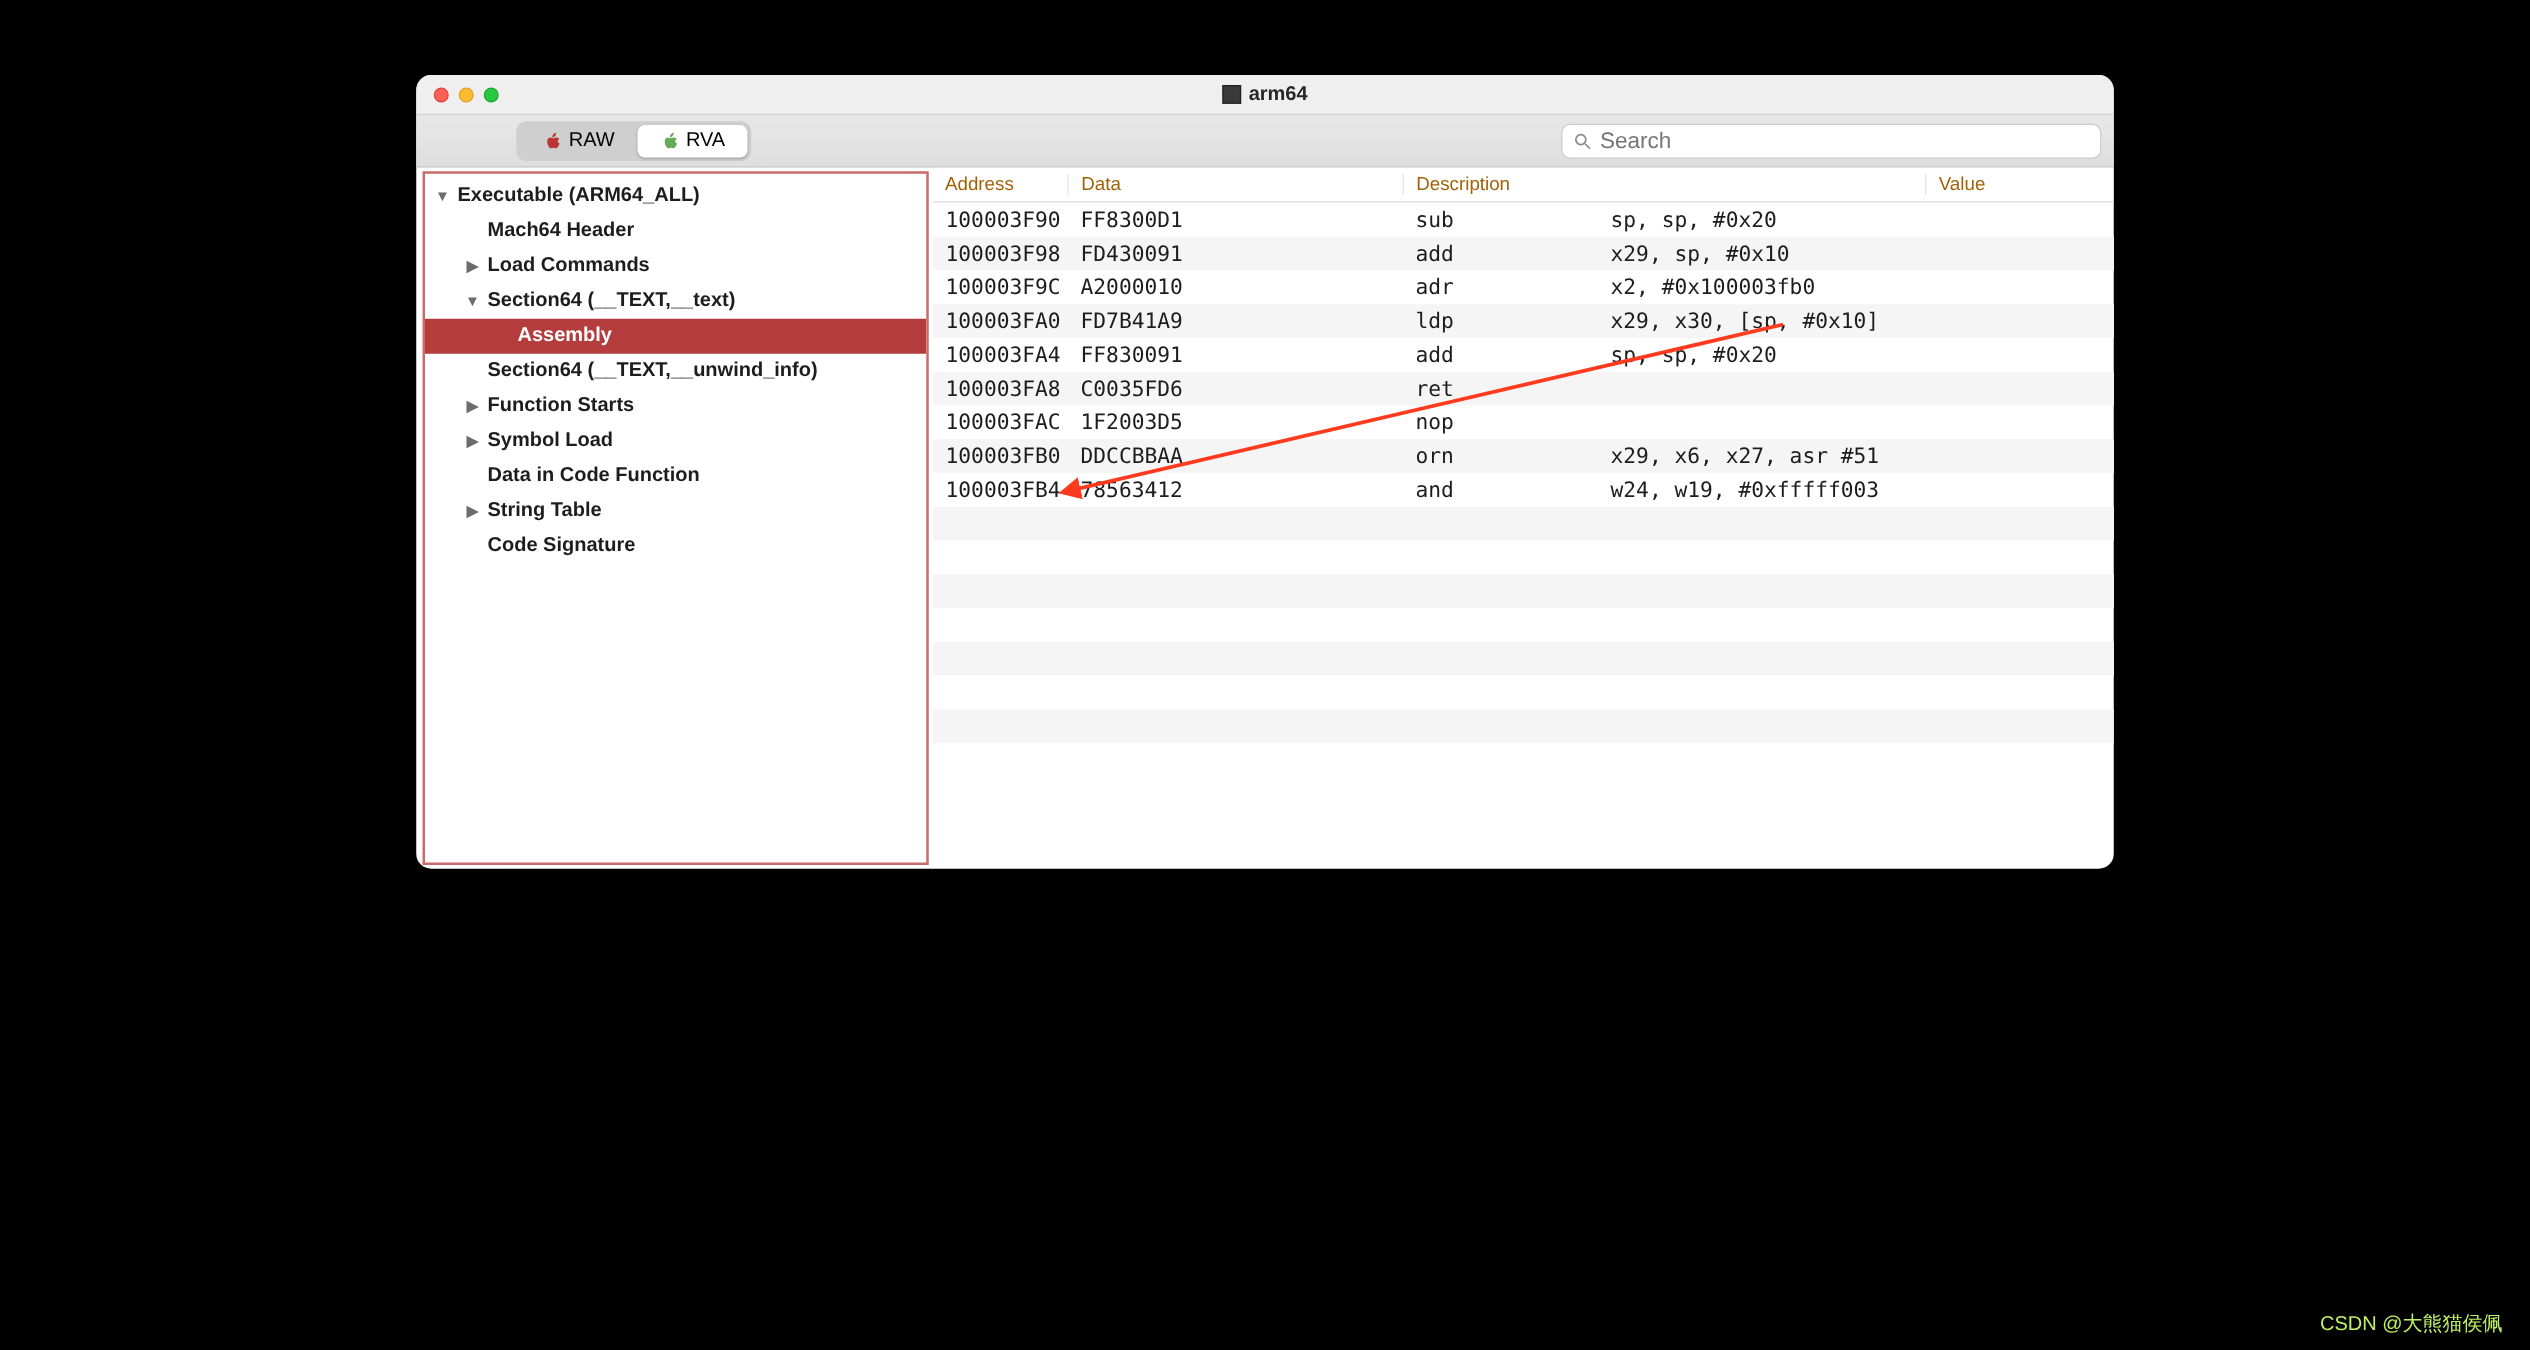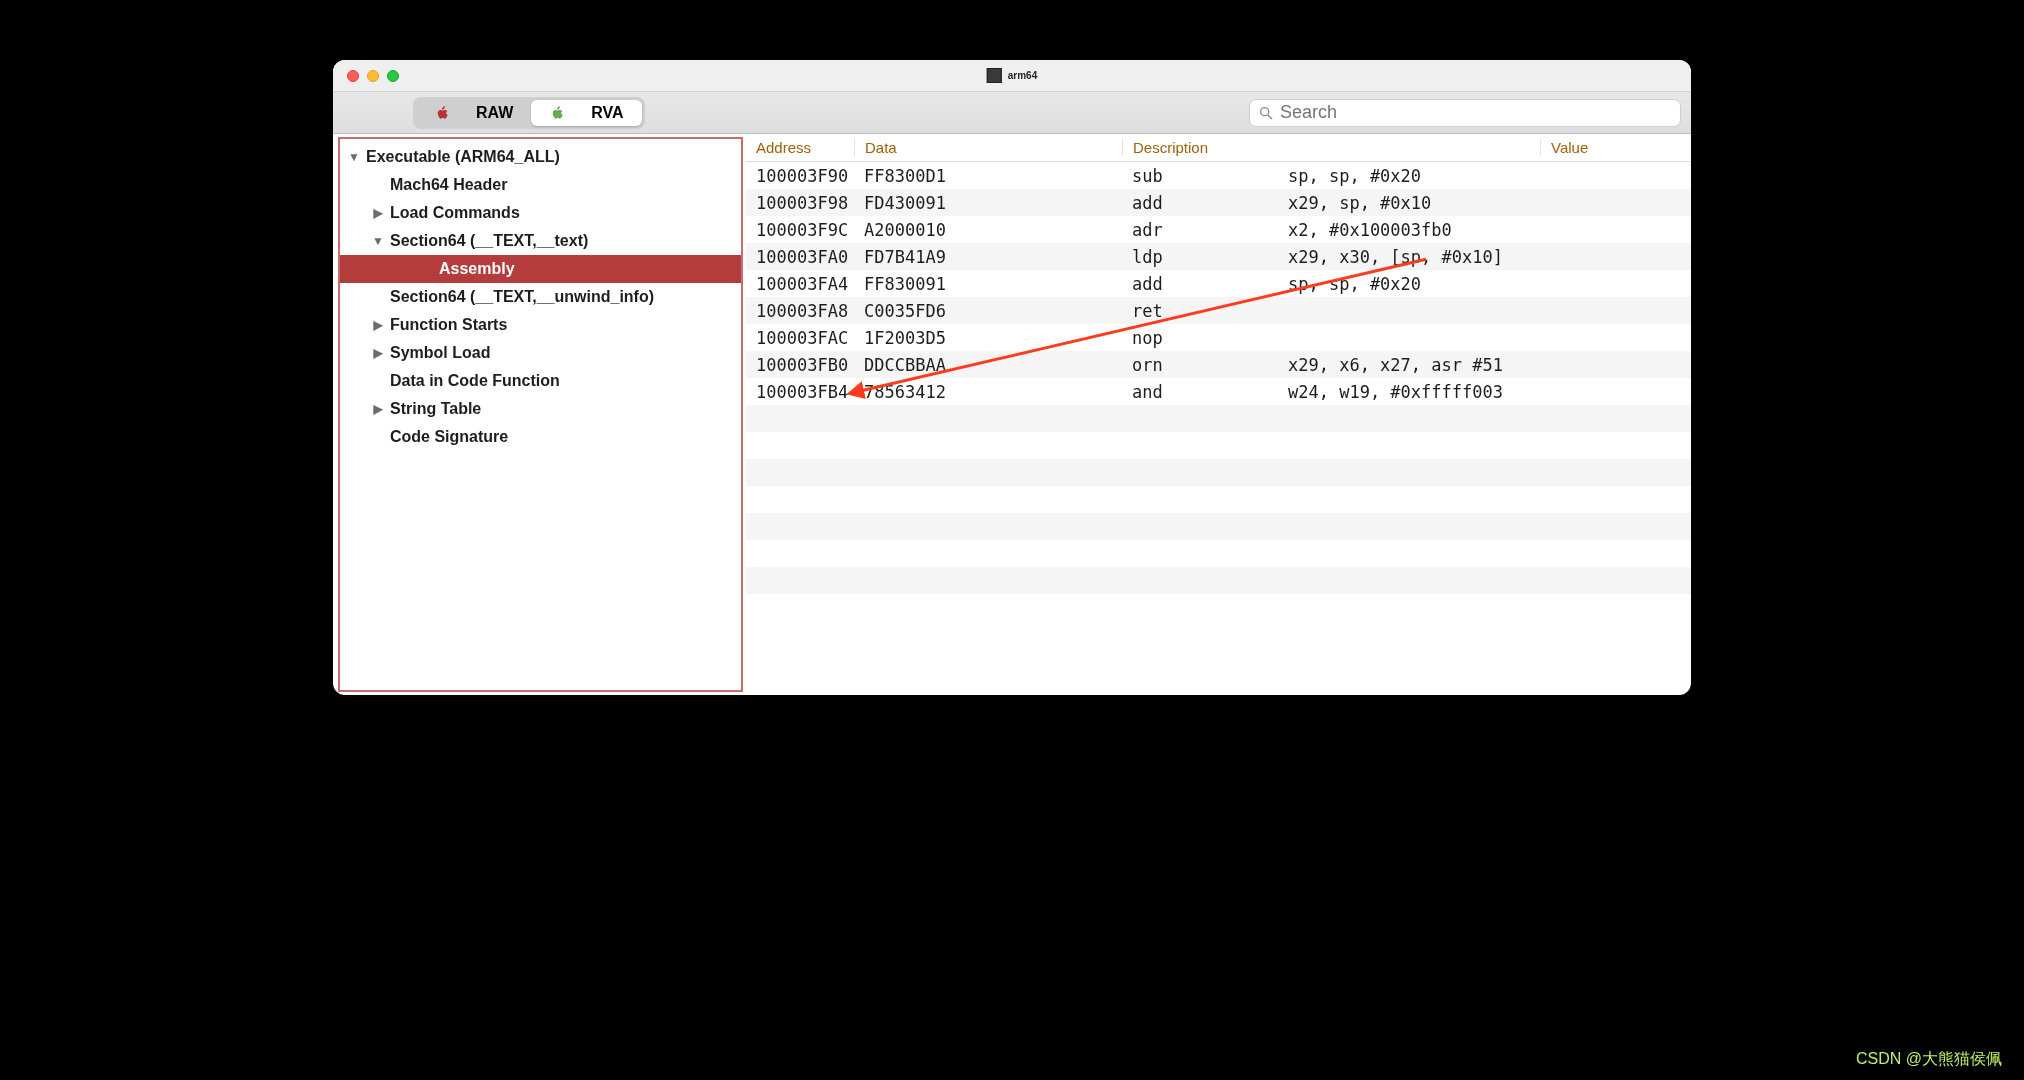--- a/index.html
+++ b/index.html
@@ -25,50 +25,50 @@
     padding-left: 14px;
     border-bottom: 1px solid #d3d3d3;
     position: relative;
   }
   .traffic { display: flex; gap: 8px; }
   .dot { width: 12px; height: 12px; border-radius: 50%; }
   .red   { background:#ff5f57; border:0.5px solid #e14239;}
   .yellow{ background:#febc2e; border:0.5px solid #dfa023;}
   .green { background:#28c840; border:0.5px solid #1fa52f;}
   .wtitle { position:absolute; left:50%; transform:translateX(-50%);
-    font-weight:600; font-size:10px; color:#262626; display:flex; gap:6px; align-items:center;}
+    font-weight:600; font-size:16px; color:#262626; display:flex; gap:6px; align-items:center;}
   .termicon { width:15px; height:15px; background:#3a3a3a; border:1px solid #222;}
   .toolbar {
     height: 42px; background: linear-gradient(#e8e8e8,#dedede);
     display:flex; align-items:center; padding:0 10px 0 80px;
     border-bottom:1px solid #c0c0c0;
   }
   .seg { display:flex; background:#cfcfcf; border-radius:8px; padding:3px; gap:0;}
-  .segbtn { display:flex; align-items:center; gap:24px;
-    padding:4px 18px; font-size:16px; font-weight:700; border-radius:6px; cursor:pointer;}
+  .segbtn { display:flex; align-items:center; gap:3px;
+    padding:4px 18px; font-size:16px; font-weight:400; border-radius:6px; cursor:pointer;}
   .segbtn.active { background:#fff; box-shadow:0 1px 2px rgba(0,0,0,.2);}
   .apple { width:18px;height:18px; display:inline-block; position:relative;}
   .apple svg{width:18px;height:18px;}
   .search {
     margin-left:auto; width:432px; height:28px;
     background:#fff; border:1px solid #ccc; border-radius:7px;
     display:flex; align-items:center; padding:0 8px; gap:6px;
   }
   .search input{ border:none; outline:none; flex:1; font-size:18px; color:#888; background:transparent;}
   .mag { width:16px;height:16px;}
   .body { flex:1; display:flex; overflow:hidden;}
   .sidebar {
     width:405px; border:2px solid #c76b6b; margin:3px 3px 3px 5px;
     background:#fff; overflow:auto;
   }
   .tree { font-size:16px; font-weight:600; color:#1d1d1d; line-height:1.75; padding:4px 0;}
   .tree .row { display:flex; align-items:center; white-space:nowrap; padding-right:8px; cursor:pointer;}
   .tree .chev { width:12px; display:inline-block; text-align:center; font-size:12px; color:#6c6c6c;}
   .tree .sp { display:inline-block;}
-  .tree .row.sel { background:#b43c3c; color:#fff;padding-left:25px;}
+  .tree .row.sel { background:#b43c3c; color:#fff;}
   .tree .row.sel .chev{color:#fff;}
   .main { flex:1; display:flex; flex-direction:column; overflow:hidden;}
   .colhead {
     height:28px; display:flex; align-items:center; font-size:15px; color:#a16207;
     border-bottom:1px solid #dcdcdc; background:#fff;
   }
   .colhead > div { padding-left:10px; border-left:1px solid #e3e3e3;}
   .colhead > div:first-child{border-left:none;}
   .c-addr  { width:108px;}
   .c-data  { width:268px;}

